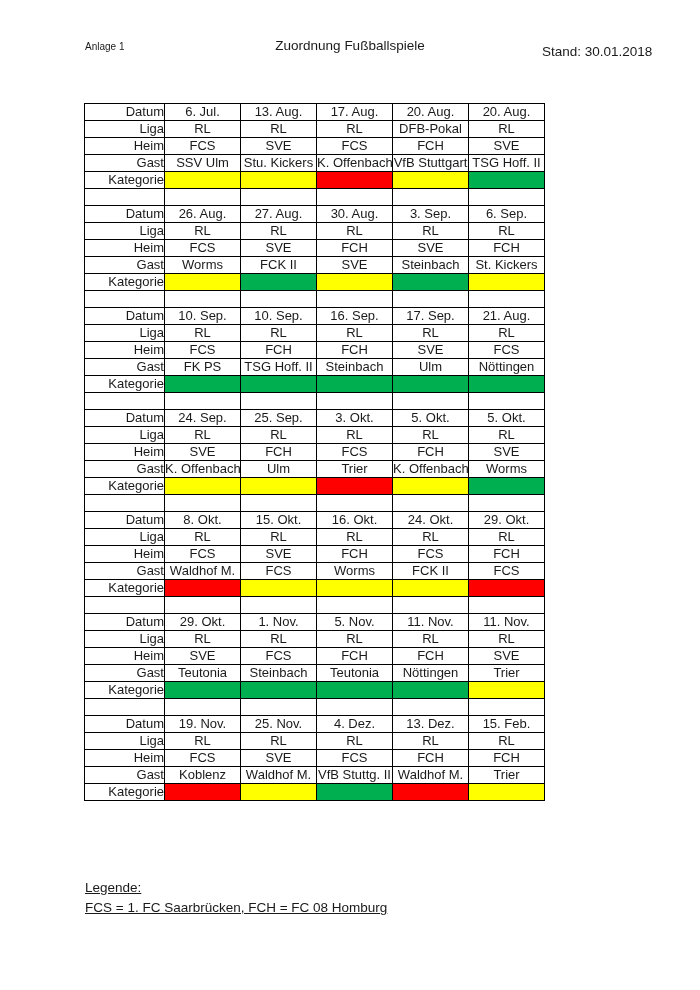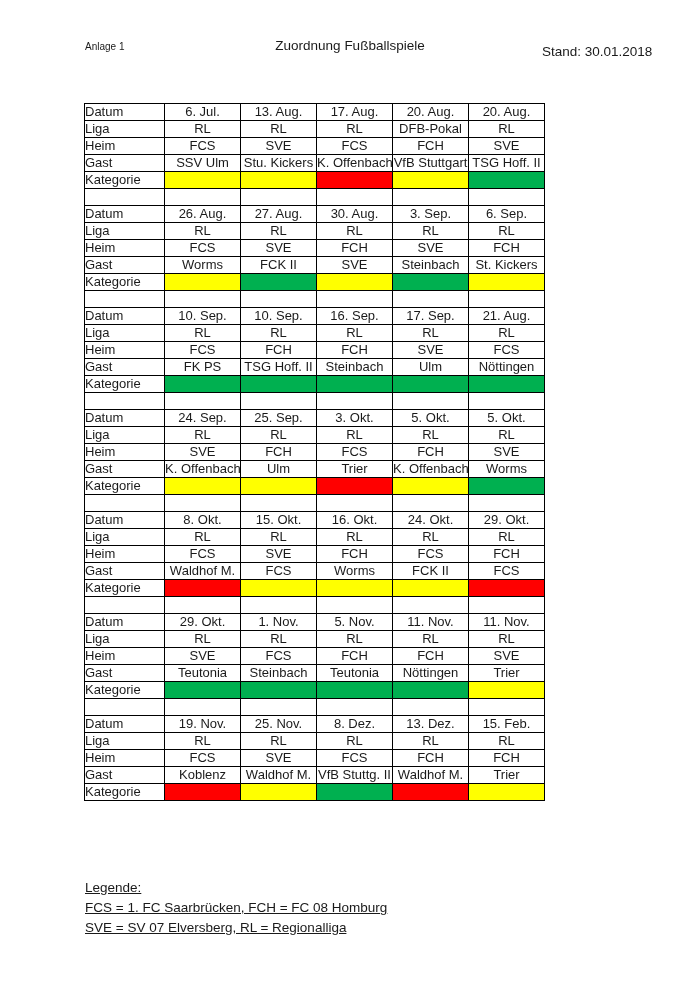--- a/index.html
+++ b/index.html
@@ -36,21 +36,21 @@
     border: 1px solid #000;
     height: 16px;
     font-size: 13px;
     line-height: 16px;
     padding: 0;
     white-space: nowrap;
     overflow: visible;
     vertical-align: middle;
   }
   td.row-label {
-    text-align: left;
+    text-align: right;
     padding-right: 3px;
     margin-left: 30px;
   }
   td.data-cell {
     text-align: center;
   }
   tr.separator td {
     background: #ffffff;
   }
   .legend {
@@ -363,21 +363,21 @@
           <td></td>
           <td></td>
           <td></td>
           <td></td>
           <td></td>
         </tr>
         <tr>
           <td class="row-label">Datum</td>
           <td class="data-cell">19. Nov.</td>
           <td class="data-cell">25. Nov.</td>
-          <td class="data-cell">8. Dez.</td>
+          <td class="data-cell">4. Dez.</td>
           <td class="data-cell">13. Dez.</td>
           <td class="data-cell">15. Feb.</td>
         </tr>
         <tr>
           <td class="row-label">Liga</td>
           <td class="data-cell">RL</td>
           <td class="data-cell">RL</td>
           <td class="data-cell">RL</td>
           <td class="data-cell">RL</td>
           <td class="data-cell">RL</td>
@@ -406,14 +406,13 @@
           <td class="data-cell" style="background: rgb(255, 0, 0);"></td>
           <td class="data-cell" style="background: rgb(255, 255, 0);"></td>
         </tr>
       </tbody>
   </table>
 </div>
 
 <div class="legend">
   <div>Legende:</div>
   <div>FCS = 1. FC Saarbrücken, FCH = FC 08 Homburg</div>
-  <div>SVE = SV 07 Elversberg, RL = Regionalliga</div>
 </div>
 
 </body></html>

